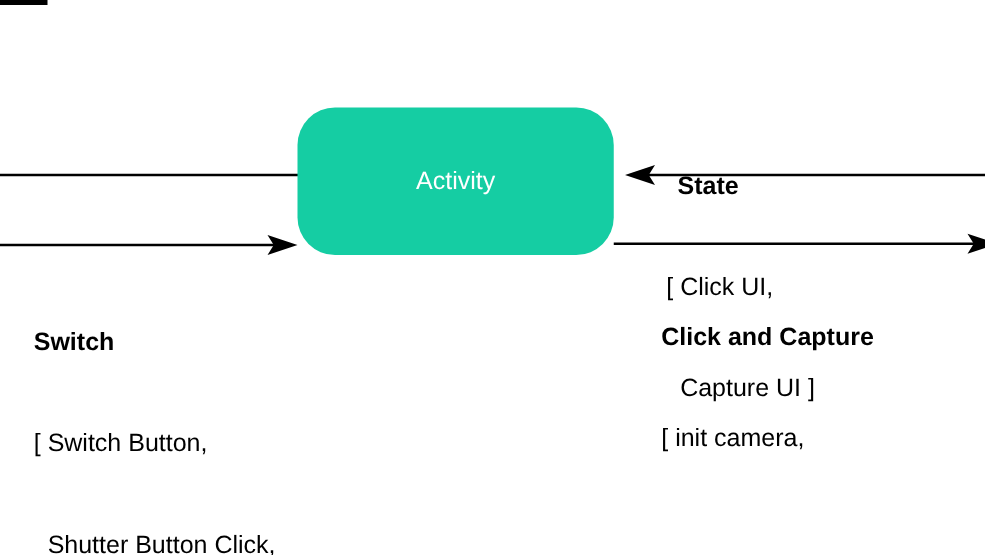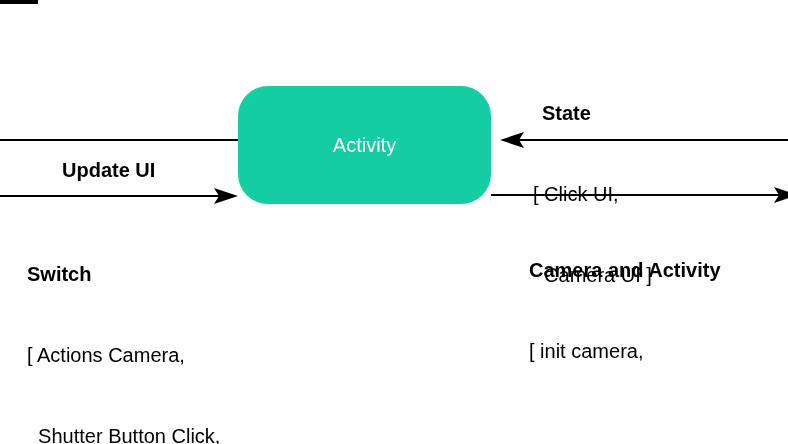--- a/index.html
+++ b/index.html
@@ -27,21 +27,21 @@
   }
   .label-block{
     position:absolute;
     font-size:20px;line-height:27px;
     white-space:pre;
   }
   .hd{font-weight:700;}
   .update-ui{left:62px;top:103px;}
   .actions{left:27px;top:207px;}
   .state{left:533px;top:46px;}
-  .state .hd{padding-left:9px;}
+  .state .hd{padding-left:9px;margin-top:36px;}
   .camera-ops{left:529px;top:203px;}
 </style>
 </head>
 <body>
 
 <div class="canvas">
 
   <div class="crop-bar"></div>
 
   <svg class="arrow-layer" width="788" height="444" viewBox="0 0 788 444" xmlns="http://www.w3.org/2000/svg">
@@ -55,41 +55,38 @@
     <polygon points="500,140 524,132 519,140 524,148" fill="#000000"></polygon>
 
     <line x1="491" y1="195" x2="788" y2="195" stroke="#000000" stroke-width="2"></line>
     <polygon points="798,195 774,187 779,195 774,203" fill="#000000"></polygon>
   </svg>
 
   <div class="node" style="background: rgb(21, 205, 163); color: rgb(255, 255, 255);">
     <span>Activity</span>
   </div>
 
-  <div class="label-block update-ui">
-    <div class="hd">Update UI</div>
-  </div>
 
   <div class="label-block actions">
     <div class="hd">Switch</div>
-    <div>[ Actions Camera,</div>
+    <div>[ Switch Button,</div>
     <div>  Shutter Button Click,</div>
     
     
     
   </div>
 
   <div class="label-block state">
     <div class="hd">State</div>
     <div>[ Click UI,</div>
-    <div>  Camera UI ]</div>
+    <div>  Capture UI ]</div>
   </div>
 
   <div class="label-block camera-ops">
-    <div class="hd">Camera and Activity</div>
+    <div class="hd">Click and Capture</div>
     <div>[ init camera,</div>
     
     
     
     
     
   </div>
 
 </div>
 

